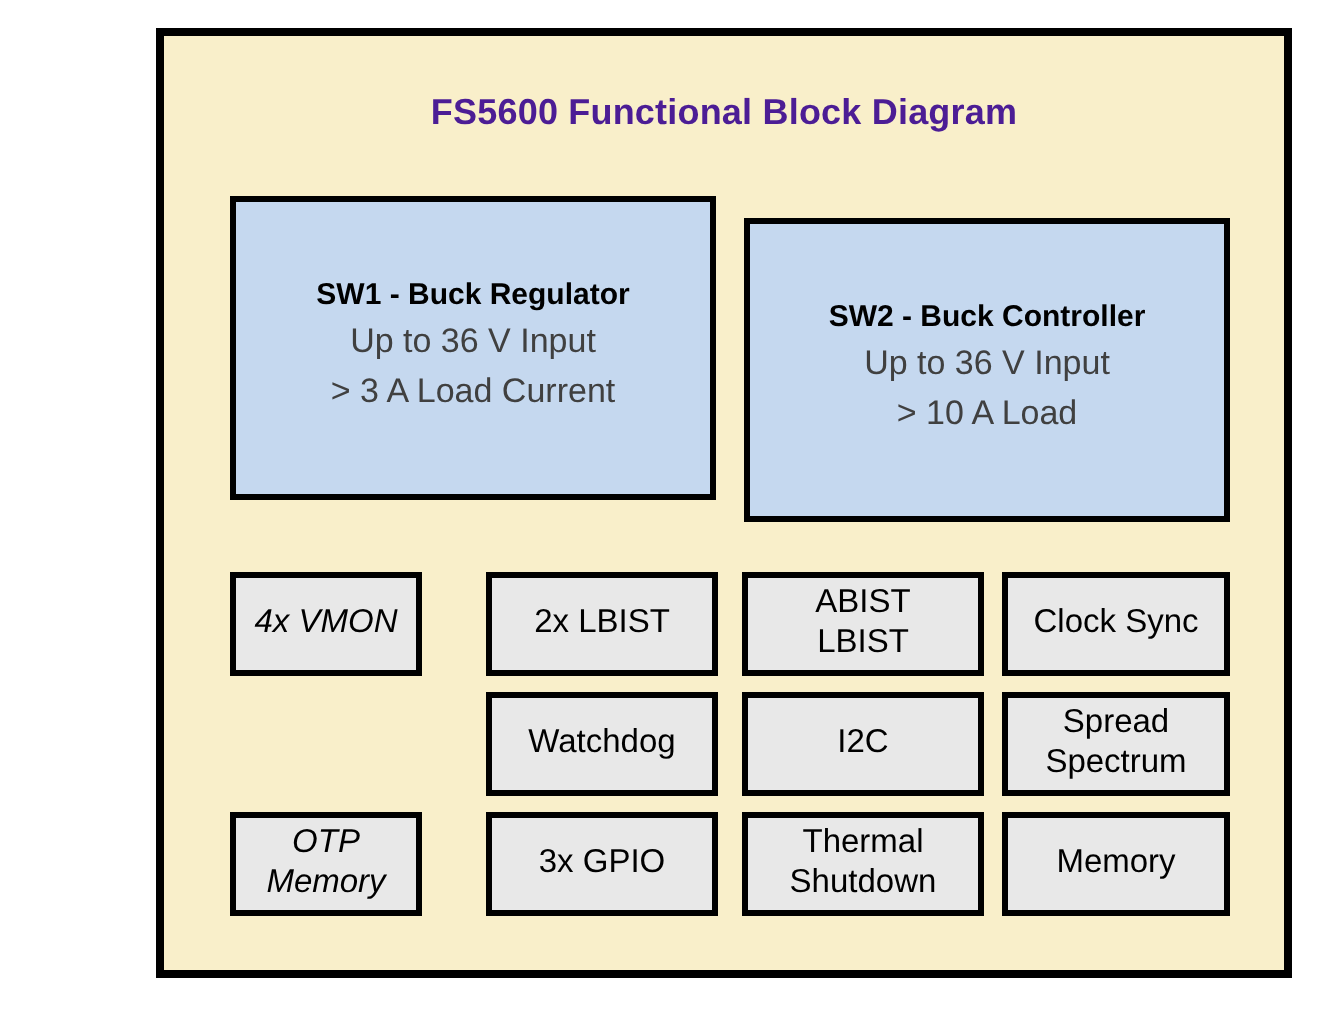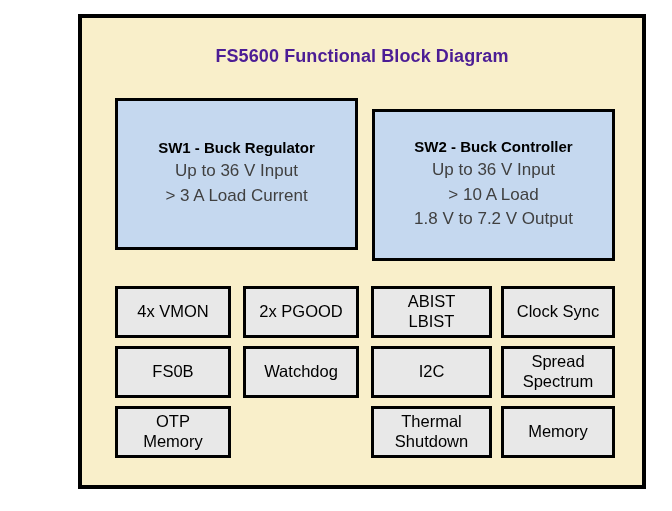--- a/index.html
+++ b/index.html
@@ -95,21 +95,21 @@
   }
   .feature-label {
     font-size: 16.5px;
     color: #000000;
     line-height: 1.2;
     text-align: center;
     white-space: nowrap;
   }
 
   
-  .col-0 { left: 0px;   width: 116px; }
+  .col-0 { left: 0px;   width: 96px; font-style: italic; }
   .col-1 { left: 128px; width: 116px; }
   .col-2 { left: 256px; width: 121px; }
   .col-3 { left: 386px; width: 114px; }
   
   .row-0 { top: 14px; }
   .row-1 { top: 74px; }
   .row-2 { top: 134px; }
 </style>
 </head>
 <body>
@@ -122,57 +122,56 @@
     <div id="sw1-block" class="sw-block">
       <div class="sw-title">SW1 - Buck Regulator</div>
       <div class="sw-line">Up to 36 V Input</div>
       <div class="sw-line">&gt; 3 A Load Current</div>
     </div>
 
     <div id="sw2-block" class="sw-block">
       <div class="sw-title">SW2 - Buck Controller</div>
       <div class="sw-line">Up to 36 V Input</div>
       <div class="sw-line">&gt; 10 A Load</div>
-      <div class="sw-line">1.8 V to 7.2 V Output</div>
     </div>
 
     <div id="feature-grid">
 
       <div class="feature-block col-0 row-0">
         <div class="feature-label">4x VMON</div>
       </div>
       <div class="feature-block col-1 row-0">
-        <div class="feature-label">2x PGOOD</div>
+        <div class="feature-label">2x LBIST</div>
       </div>
       <div class="feature-block col-2 row-0">
         <div class="feature-label">ABIST</div>
         <div class="feature-label">LBIST</div>
       </div>
       <div class="feature-block col-3 row-0">
         <div class="feature-label">Clock Sync</div>
       </div>
 
-      <div class="feature-block col-0 row-1">
-        <div class="feature-label">FS0B</div>
-      </div>
       <div class="feature-block col-1 row-1">
         <div class="feature-label">Watchdog</div>
       </div>
       <div class="feature-block col-2 row-1">
         <div class="feature-label">I2C</div>
       </div>
       <div class="feature-block col-0 row-2">
         <div class="feature-label">OTP</div>
         <div class="feature-label">Memory</div>
       </div>
 
       <div class="feature-block col-3 row-1">
         <div class="feature-label">Spread</div>
         <div class="feature-label">Spectrum</div>
       </div>
+      <div class="feature-block col-1 row-2">
+        <div class="feature-label">3x GPIO</div>
+      </div>
       <div class="feature-block col-2 row-2">
         <div class="feature-label">Thermal</div>
         <div class="feature-label">Shutdown</div>
       </div>
       <div class="feature-block col-3 row-2">
         <div class="feature-label">Memory</div>
       </div>
 
     </div>
   </div>

